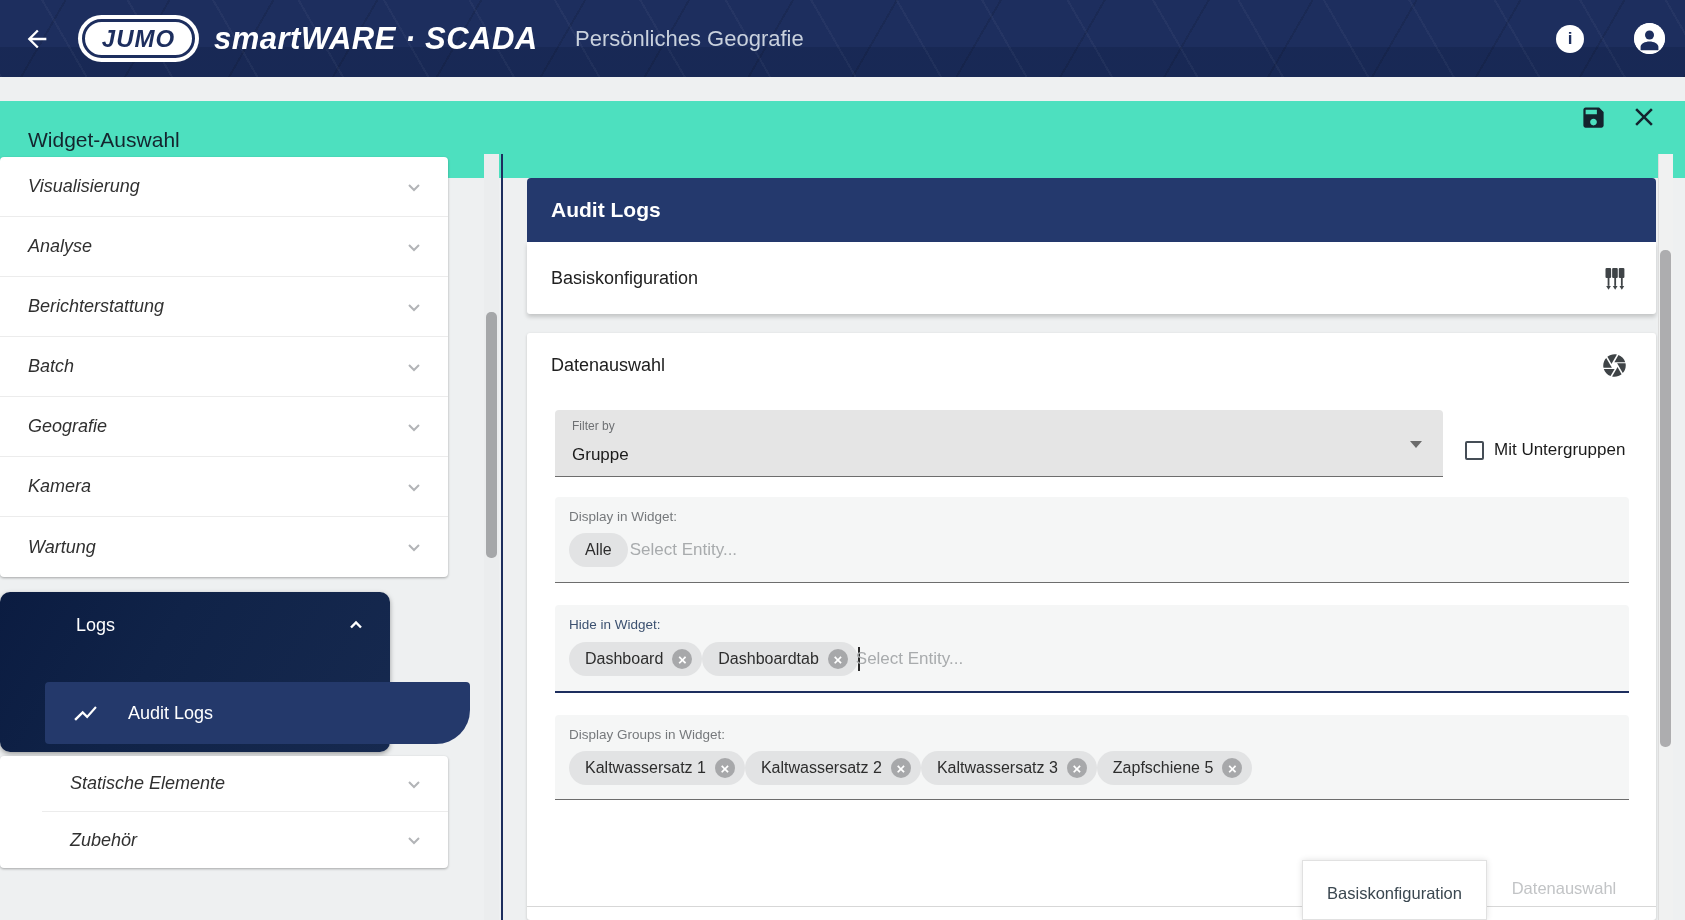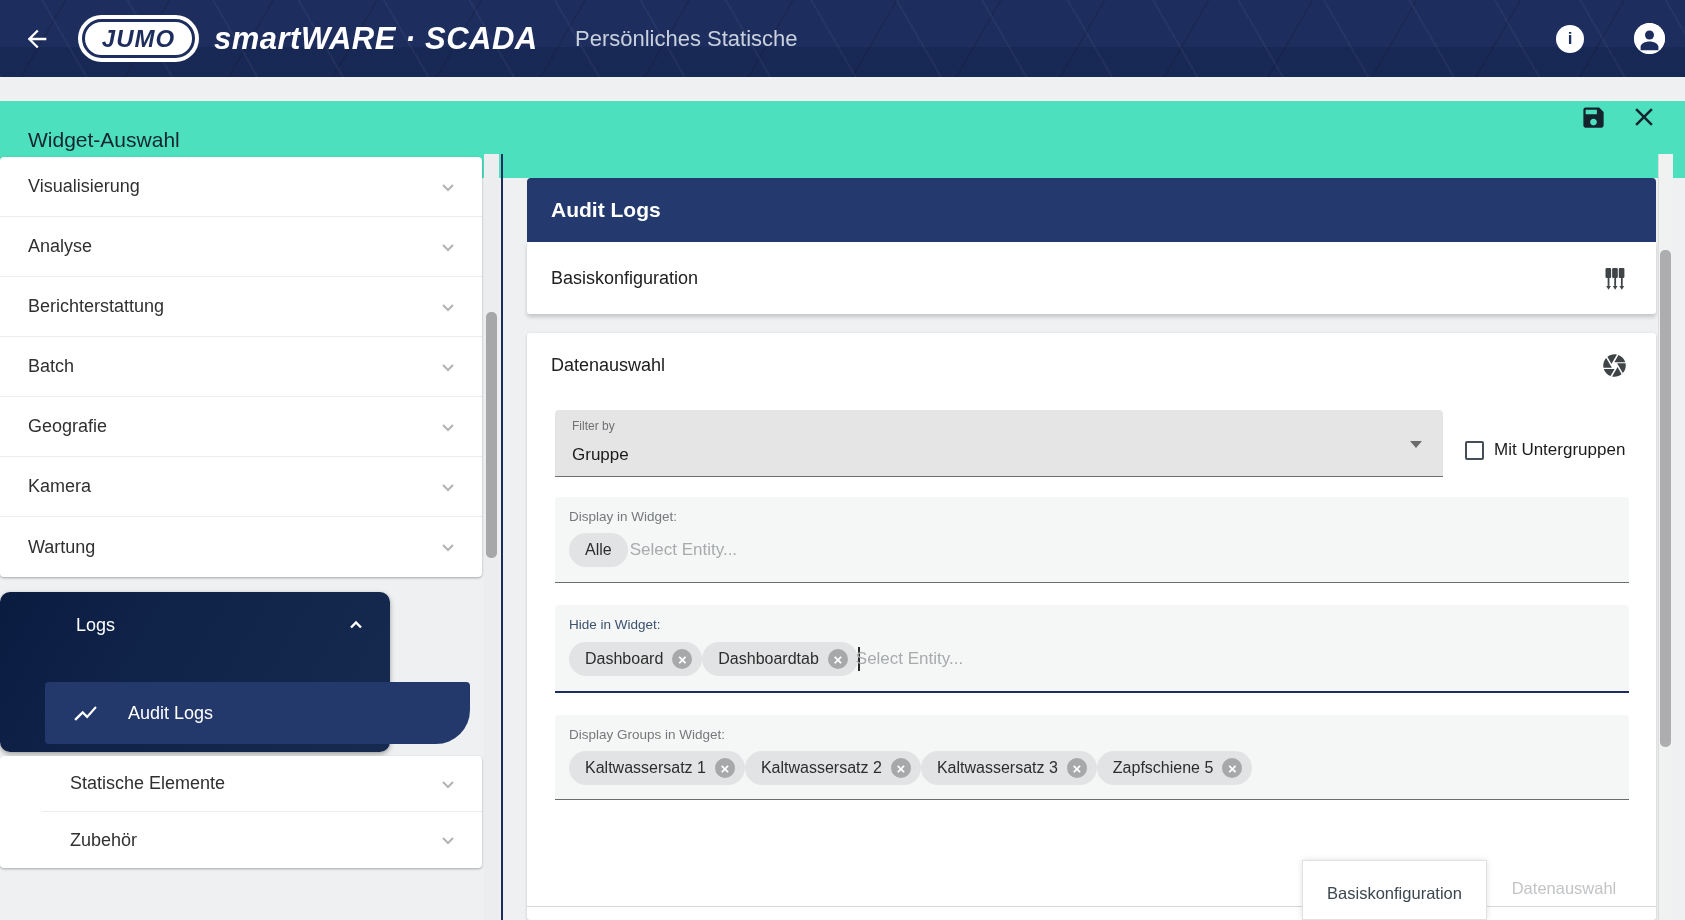--- a/index.html
+++ b/index.html
@@ -25,22 +25,22 @@
   .info-btn{left:1556px;top:25px;width:28px;height:28px;color:#1d2e5e;font-weight:bold;font-size:17px;}
   .avatar-btn{left:1634px;top:23px;width:31px;height:31px;}
 
   
   .widgetbar{position:absolute;left:0;top:77px;width:1685px;height:77px;background:#4de0bf;margin-top:24px;}
   .widgetbar-title{position:absolute;left:28px;top:0;height:77px;display:flex;align-items:center;color:#14252e;font-size:21px;}
   .save-btn{left:1578px;top:102px;width:30px;height:30px;}
   .close-btn{left:1628px;top:101px;width:32px;height:32px;}
 
   
-  .side-card{position:absolute;left:0;width:482px;background:#fff;border-radius:4px;
-    box-shadow:0 1px 3px rgba(0,0,0,.2),0 1px 2px rgba(0,0,0,.12);}
+  .side-card{position:absolute;left:0;width:448px;background:#fff;border-radius:4px;
+    box-shadow:0 1px 3px rgba(0,0,0,.2),0 1px 2px rgba(0,0,0,.12);font-style:italic;}
   .cat-row{position:relative;height:60px;display:flex;align-items:center;padding-left:28px;
     font-size:18px;color:#303030;border-bottom:1px solid #ececec;cursor:pointer;}
   .cat-row:last-child{border-bottom:none;}
   .row-chev{position:absolute;right:22px;top:50%;transform:translateY(-50%);display:flex;}
   .logs-panel{position:absolute;left:0;top:592px;width:390px;height:160px;border-radius:10px;
     background:linear-gradient(120deg,#0b1c41 0%,#102348 40%,#16294f 100%);
     box-shadow:0 2px 5px rgba(0,0,0,.35);padding-left:48px;}
   .logs-header{position:relative;height:66px;display:flex;align-items:center;padding-left:28px;
     color:#fff;font-size:18px;cursor:pointer;}
   .logs-subitem{position:absolute;left:45px;top:90px;width:425px;height:62px;background:#24396b;
@@ -106,21 +106,21 @@
   <div class="navbar">
     <div class="icon-btn back-btn">
       <svg width="28" height="28" viewBox="0 0 24 24">
           <path fill="#ffffff" d="M20 11H7.83l5.59-5.59L12 4l-8 8 8 8 1.41-1.41L7.83 13H20v-2z"></path>
         </svg>
     </div>
     <div class="logo-pill">
       <div class="logo-inner">JUMO</div>
     </div>
     <div class="brand">smartWARE · SCADA</div>
-    <div class="page-title">Persönliches Statische</div>
+    <div class="page-title">Persönliches Geografie</div>
     <div class="icon-btn nav-circle info-btn">i</div>
     <div class="icon-btn nav-circle avatar-btn">
       <svg width="31" height="31" viewBox="0 0 24 24">
         <circle cx="12" cy="12" r="12" fill="#ffffff"></circle>
         <circle cx="12" cy="9.3" r="3.5" fill="#1d2e5e"></circle>
         <path d="M12 14.3c-3.4 0-6.9 1.7-6.9 4.1V21h13.8v-2.6c0-2.4-3.5-4.1-6.9-4.1z" fill="#1d2e5e"></path>
       </svg>
     </div>
   </div>
 

